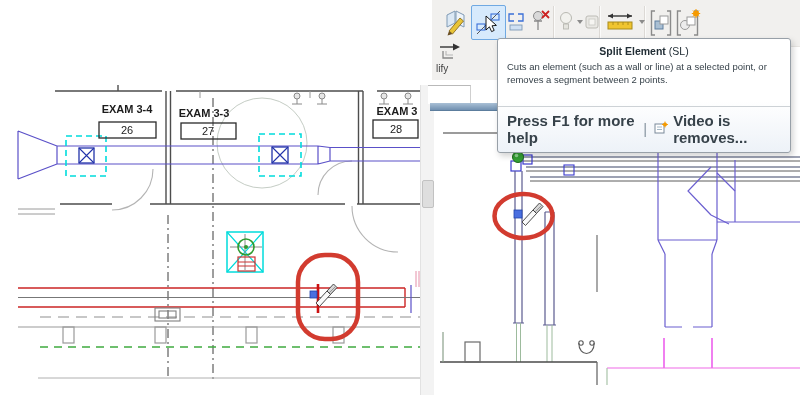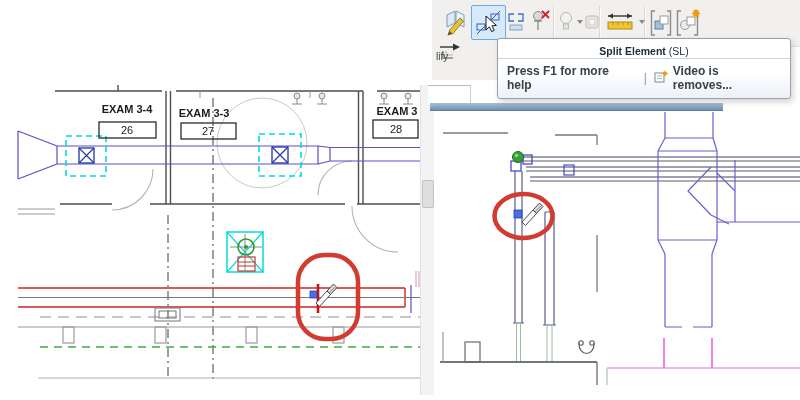--- a/index.html
+++ b/index.html
@@ -4,31 +4,31 @@
 <style>
   html,body{margin:0;padding:0;}
   body{width:800px;height:400px;background:#ffffff;font-family:"Liberation Sans",sans-serif;overflow:hidden;}
   .stage{position:relative;width:800px;height:400px;background:#fff;}
   .abs{position:absolute;}
 
   
   .ribbon{left:432px;top:0;width:368px;height:46px;background:#f1f0ee;border-bottom:1px solid #e7e5e2;}
   .panel-ext{left:432px;top:46px;width:66px;height:34px;background:#f1f0ee;}
   .sep{top:6px;width:1px;height:34px;background:#dcd9d5;box-shadow:1px 0 0 #fbfbfa;}
-  .panel-label{left:436px;top:51px;font-size:10px;color:#3f3f3f;}
+  .panel-label{left:436px;top:63px;font-size:10px;color:#3f3f3f;}
   .icon{display:block;}
   .hover-btn{left:471px;top:5px;width:33px;height:33px;background:#d7eafc;border:1px solid #70a9e2;border-radius:2px;}
   .caret{width:0;height:0;border-left:3px solid transparent;border-right:3px solid transparent;border-top:4px solid #8b8b8b;}
 
   
   .tooltip{left:497px;top:38px;width:292px;background:linear-gradient(#ffffff 55%,#edf2f8);border:1px solid #98a0a8;border-radius:3px;box-shadow:2px 3px 6px rgba(0,0,0,.18);z-index:6;color:#37424a;}
   .tt-title{padding:6px 9px 1px;font-size:10.5px;color:#222e36;text-align:center;}
   .tt-title .b{font-weight:bold;}
   .tt-desc{padding:2px 9px 7px;font-size:9.5px;line-height:1.42;}
-  .tt-footer{border-top:1px solid #cdd2d6;padding:5px 9px 6px;display:flex;align-items:center;font-size:12px;font-weight:bold;color:#37424a;}
+  .tt-footer{border-top:1px solid #cdd2d6;padding:5px 9px 6px;display:flex;align-items:center;font-size:15px;font-weight:bold;color:#37424a;margin-top:12px;}
   .tt-div{margin:0 7px;color:#8a97a3;font-weight:normal;}
   .tt-video{margin-left:5px;}
 
   .blue-bar{left:430px;top:103px;width:293px;height:7px;background:linear-gradient(#a9c0d6,#7190b0);border-bottom:1px solid #5c7d9d;}
   .white-box{left:428px;top:85px;width:42px;height:18px;background:#fff;border-top:1px solid #b9b9b9;border-right:1px solid #cfcfcf;}
 
   
   .plan-scroll{left:420px;top:85px;width:13px;height:310px;background:#f3f3f3;border-left:1px solid #e2e2e2;}
   .plan-thumb{position:absolute;left:1px;top:95px;width:10px;height:26px;background:#dedede;border:1px solid #c2c2c2;border-radius:2px;}
 
@@ -274,20 +274,21 @@
     </svg>
   </span>
 
   <div class="abs panel-label">lify</div>
 
   <div class="abs tooltip">
     <div class="tt-title">
       <span class="b">Split Element</span>
       <span>(SL)</span>
     </div>
+    <div class="tt-desc">Cuts an element (such as a wall or line) at a selected point, or removes a segment between 2 points.</div>
     <div class="tt-footer">
       <span>Press F1 for more help</span>
       <span class="tt-div">|</span>
       <span>
         <svg width="14" height="13">
           <rect x="1" y="3" width="9" height="9" fill="#ffffff" stroke="#7a8a9a" stroke-width="1"></rect>
           <path d="M3,6 H8 M3,8.5 H8" stroke="#9ab0c0" stroke-width="0.9"></path>
           <circle cx="11" cy="3.5" r="2" fill="#f59a00"></circle>
           <path d="M11,0.5 V6.5 M8,3.5 H14" stroke="#f59a00" stroke-width="0.9"></path>
         </svg>

